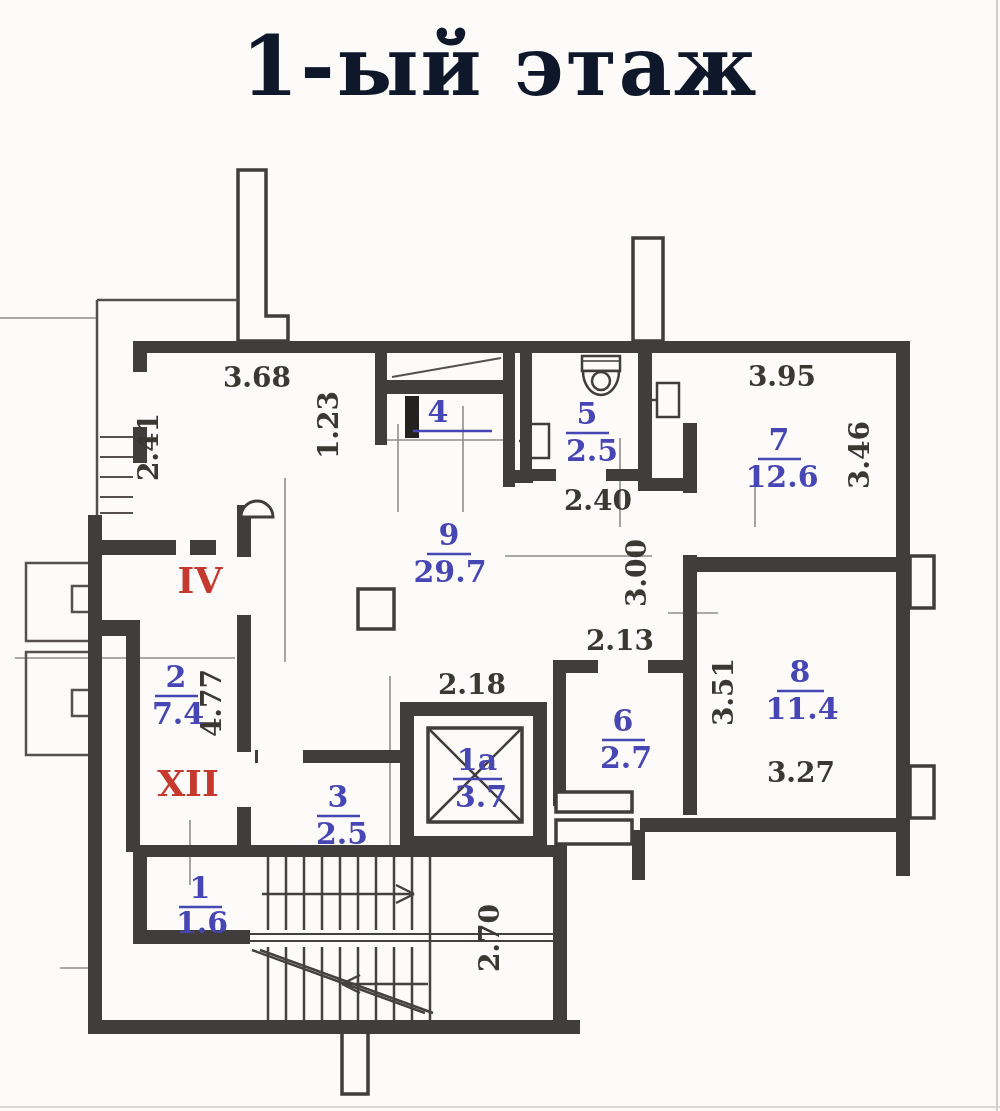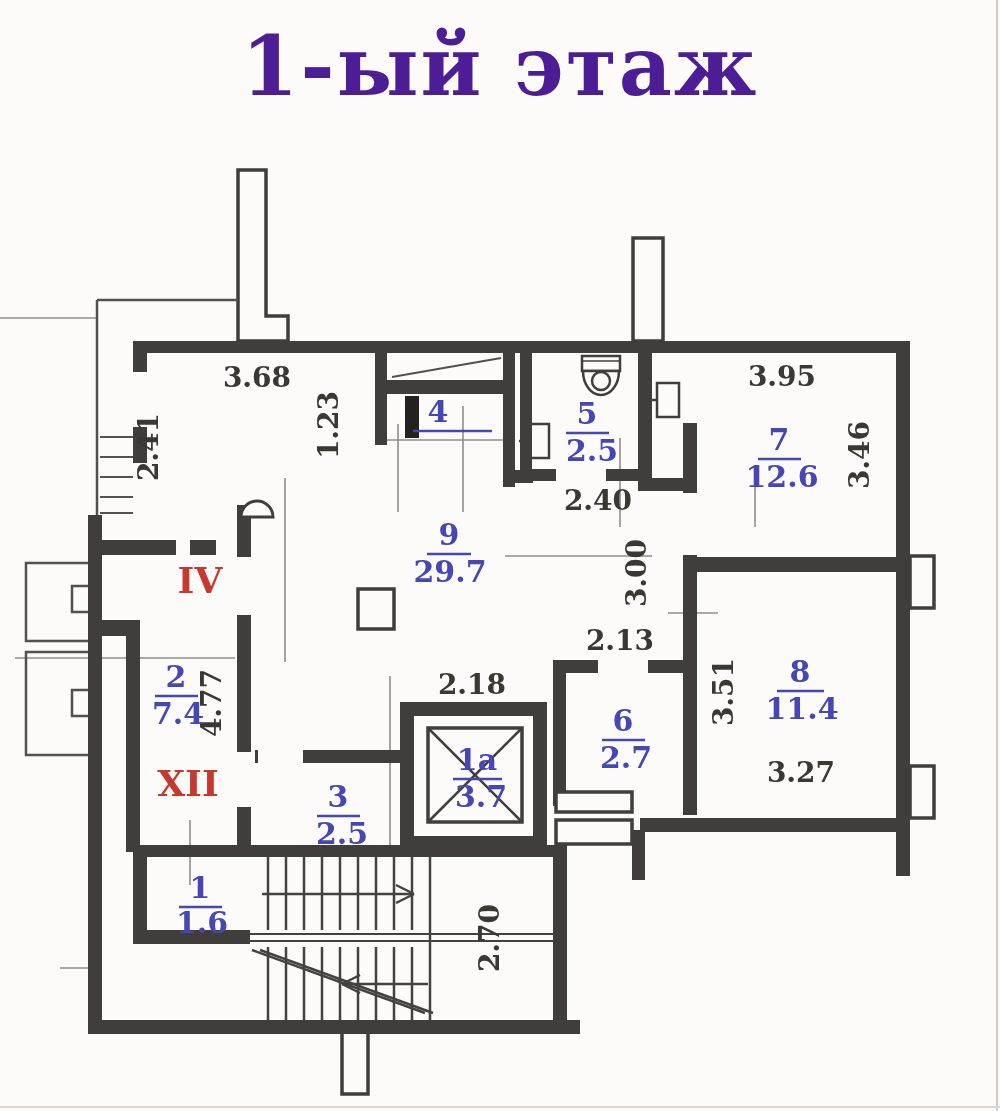--- a/index.html
+++ b/index.html
@@ -9,21 +9,21 @@
     margin:0 auto;
     background:#fcfbf9;
     font-family:"DejaVu Serif","Liberation Serif",serif;
     overflow:hidden;
   }
   .scan-edge-right{position:absolute;right:2px;top:0;width:2px;height:100%;background:#cfcdca;}
   .scan-edge-bottom{position:absolute;left:0;bottom:3px;width:100%;height:2px;background:#d8d6d2;}
   .title{
     position:absolute;top:18px;left:0;width:100%;
     text-align:center;
-    font-size:82px;font-weight:bold;color:#4c1d95;
+    font-size:82px;font-weight:bold;color:#0f172a;
     letter-spacing:2px;
   }
   svg{position:absolute;left:0;top:0;}
   text{font-family:"DejaVu Serif","Liberation Serif",serif;}
   .dim{fill:#3b3733;font-size:28px;font-weight:bold;}
   .room-num{fill:#4646b4;font-size:30px;font-weight:bold;}
   .room-area{fill:#4646b4;font-size:30px;font-weight:bold;}
   .zone{fill:#c6392f;font-size:36px;font-weight:bold;}
 </style>
 </head>

